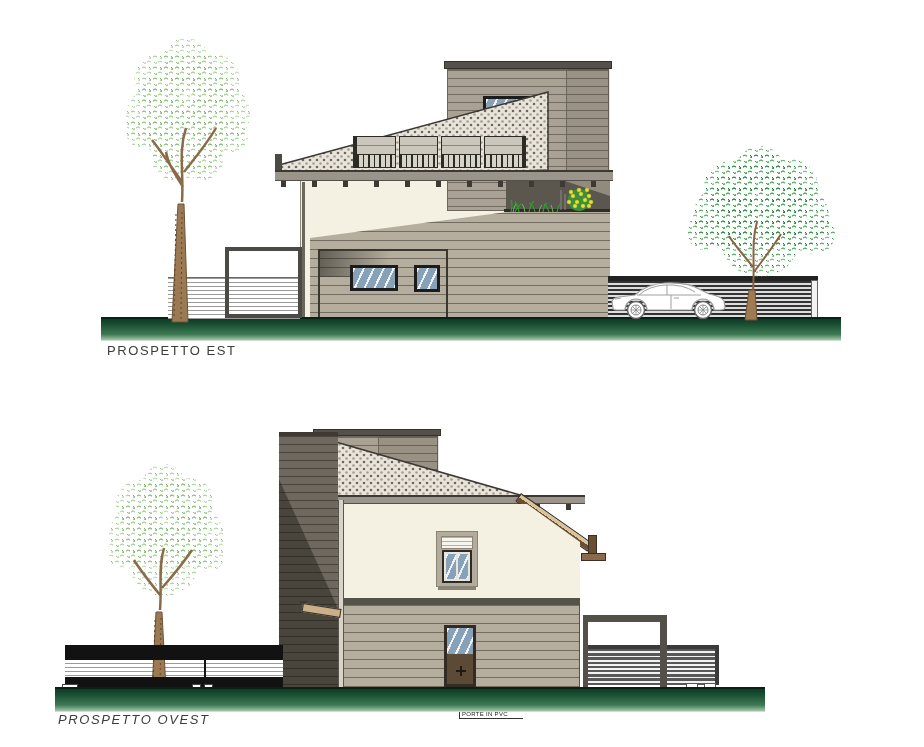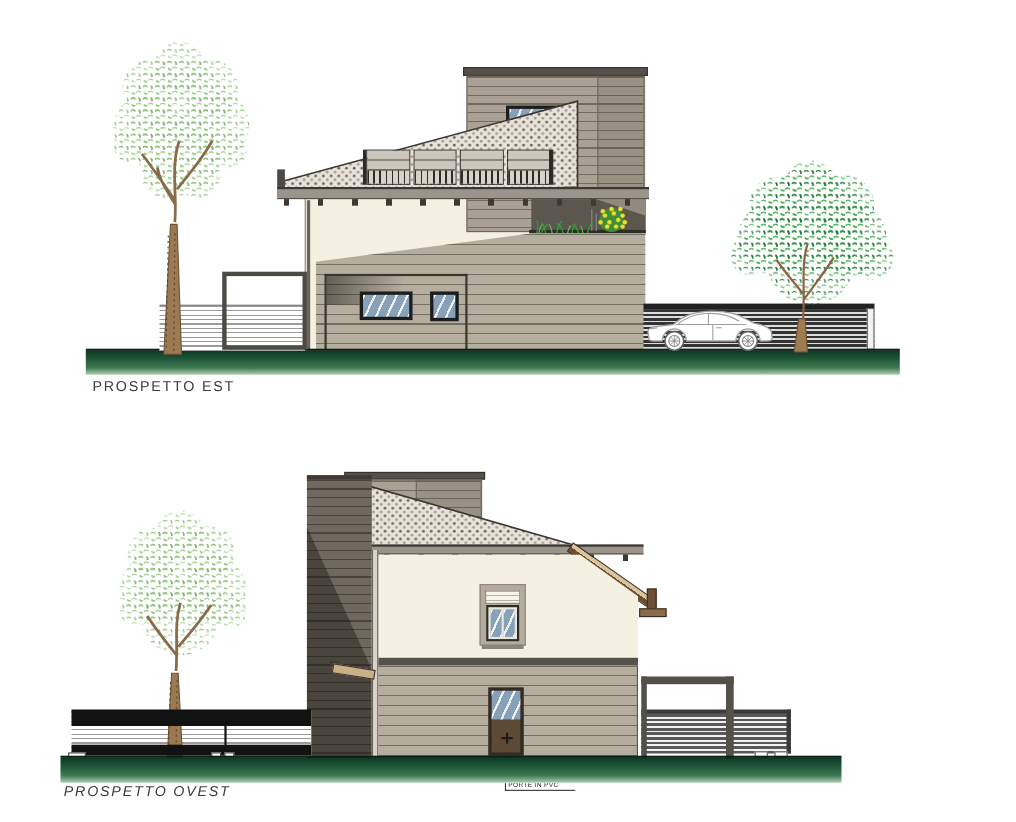--- a/index.html
+++ b/index.html
@@ -69,21 +69,21 @@
       </pattern>
       <pattern id="leafD" width="11" height="11" patternUnits="userSpaceOnUse">
         <path d="M1 3 Q3 1 5 3" stroke="#2f9243" fill="none" stroke-width="1"></path>
         <path d="M6 8 Q8 6 10 8" stroke="#53b45f" fill="none" stroke-width="1"></path>
         <path d="M8 2 Q10 3 9 5" stroke="#1f7a33" fill="none" stroke-width="1"></path>
         <path d="M2 8 Q3 10 5 9" stroke="#45a24f" fill="none" stroke-width="1"></path>
       </pattern>
     </defs>
   </svg>
 
-  <section class="abs" style="inset:0;">
+  <section class="abs" style="inset:0;margin-left:23px;">
 
     <div class="abs stripeLight" style="left:145px;top:277px;width:132px;height:41px;z-index:2;"></div>
     <div class="abs" style="left:202px;top:247px;width:77px;height:71px;border:4px solid #4c4a44;box-sizing:border-box;z-index:3;"></div>
 
     <svg class="abs" style="left:85px;top:32px;z-index:4;" width="160" height="292" viewBox="0 0 160 292">
       <g fill="url(#leafL)">
         <circle cx="78" cy="68" r="46"></circle>
           <circle cx="48" cy="84" r="30"></circle>
           <circle cx="110" cy="82" r="32"></circle>
         <circle cx="78" cy="108" r="38"></circle>

